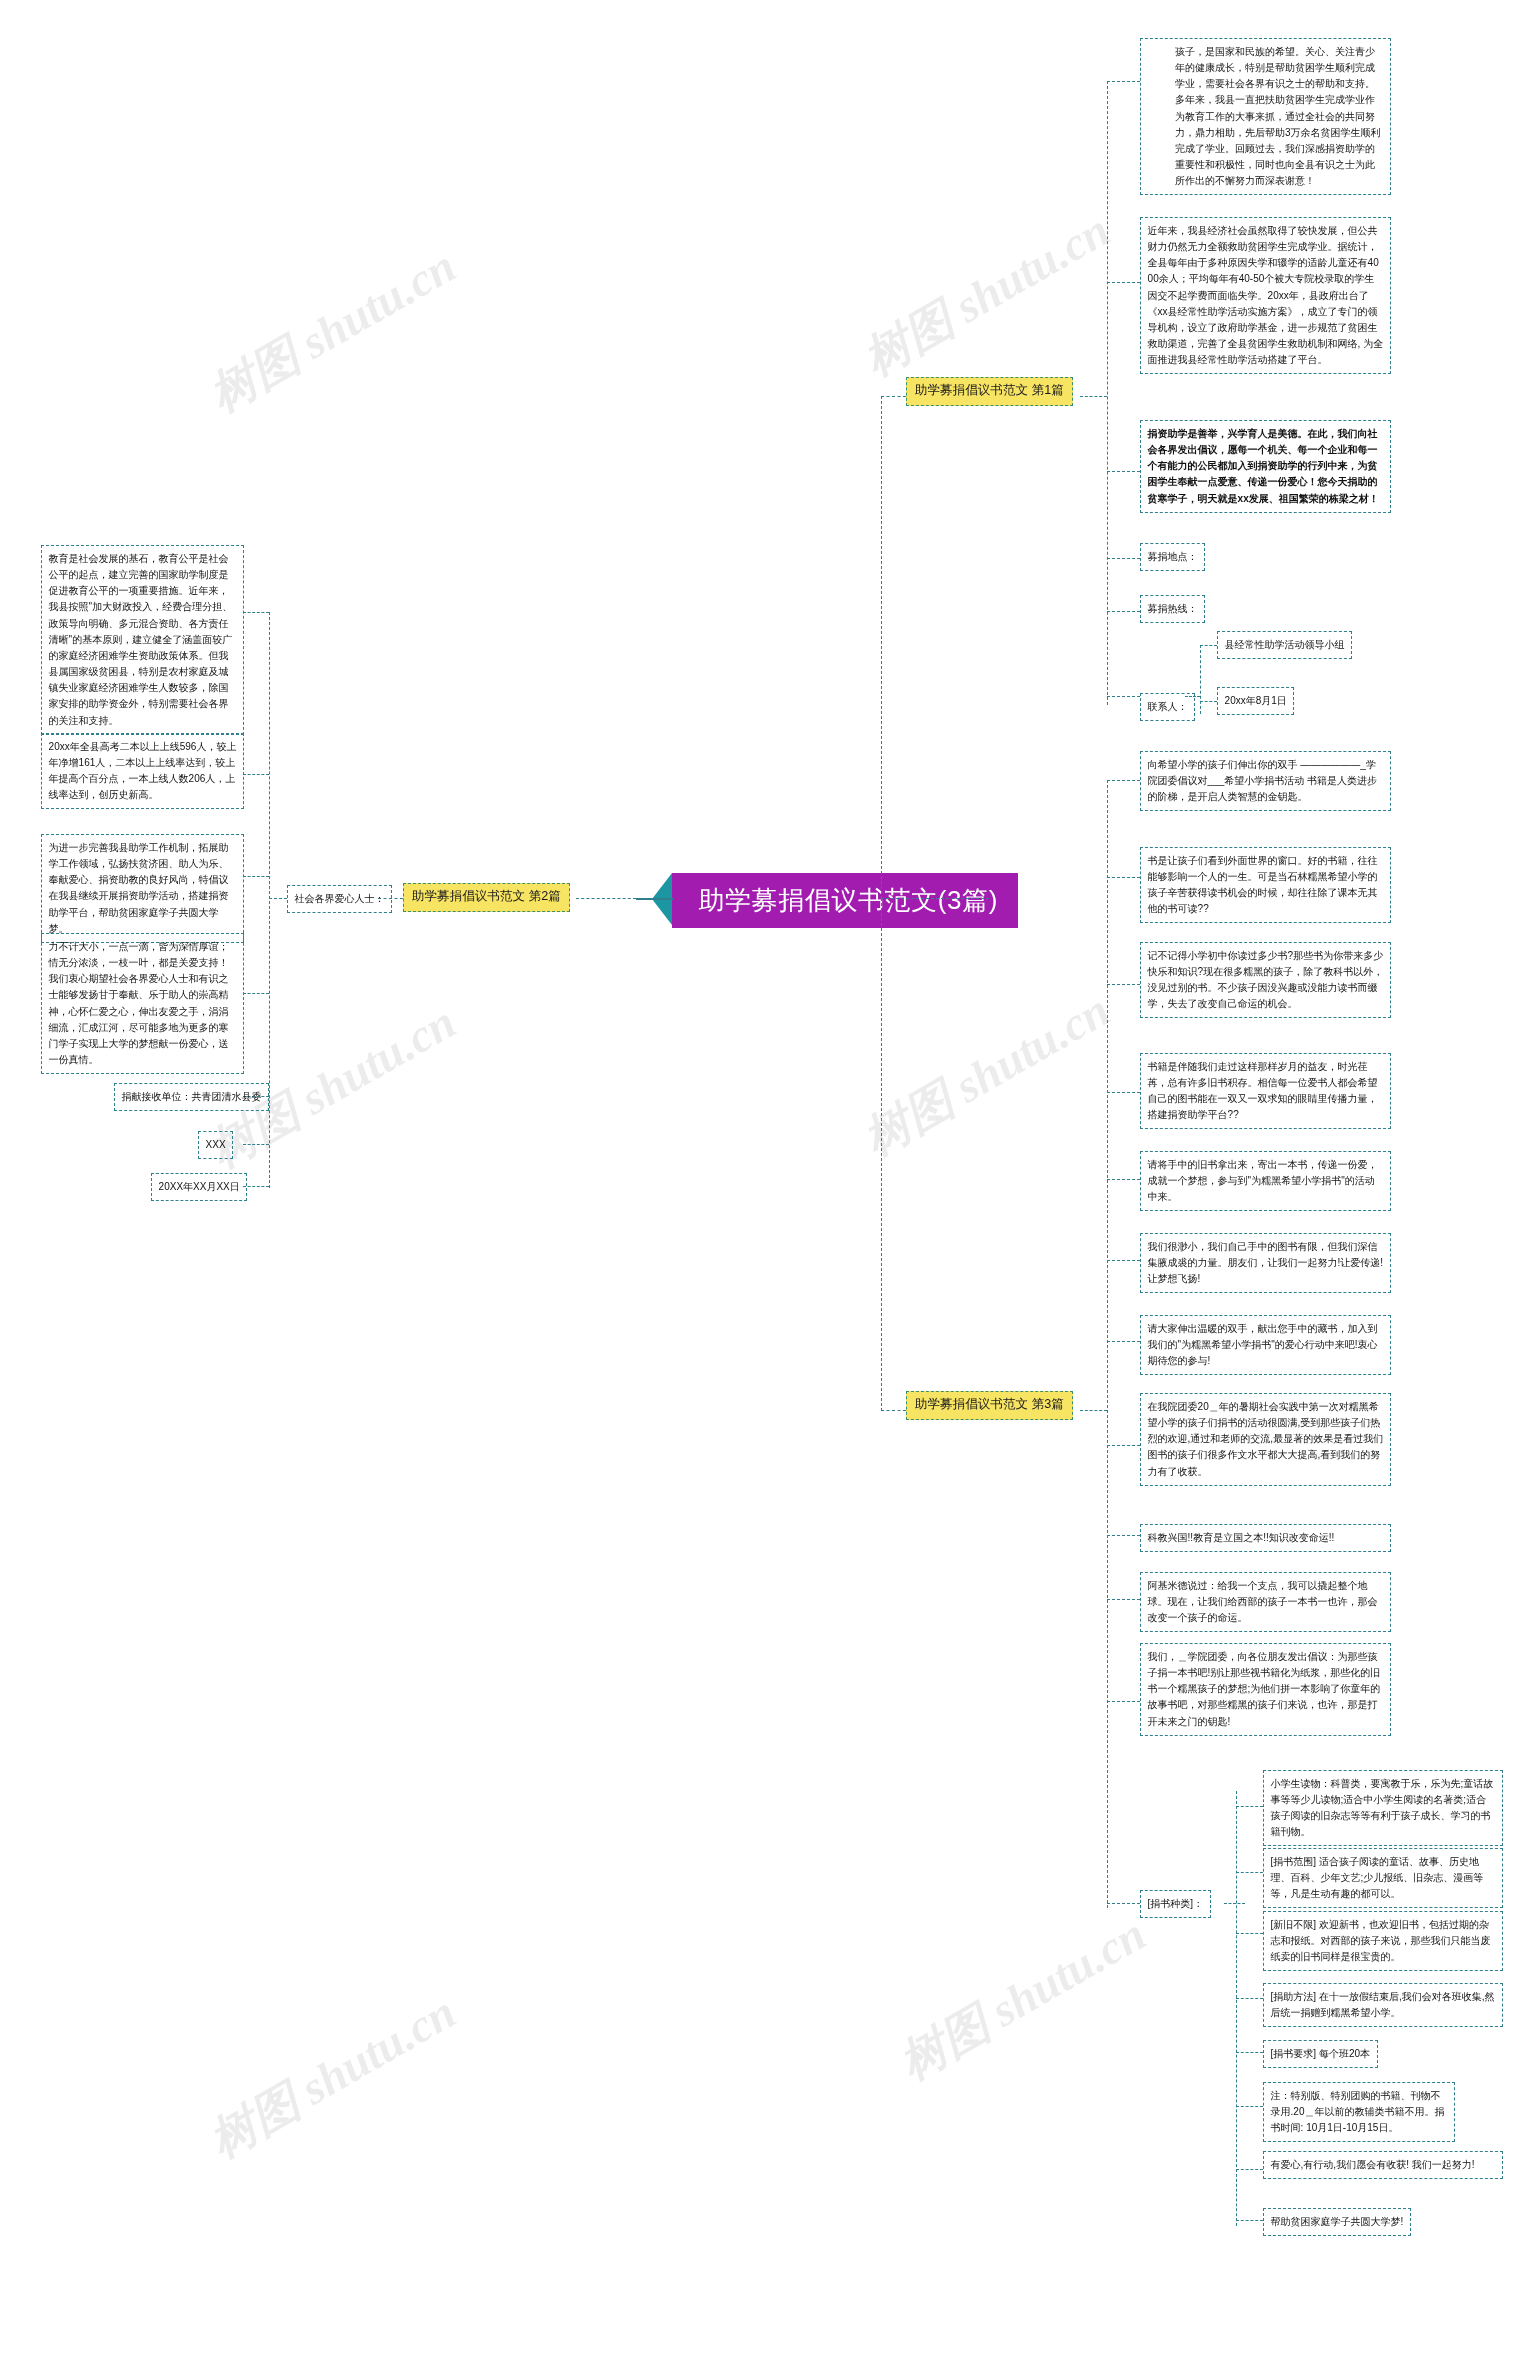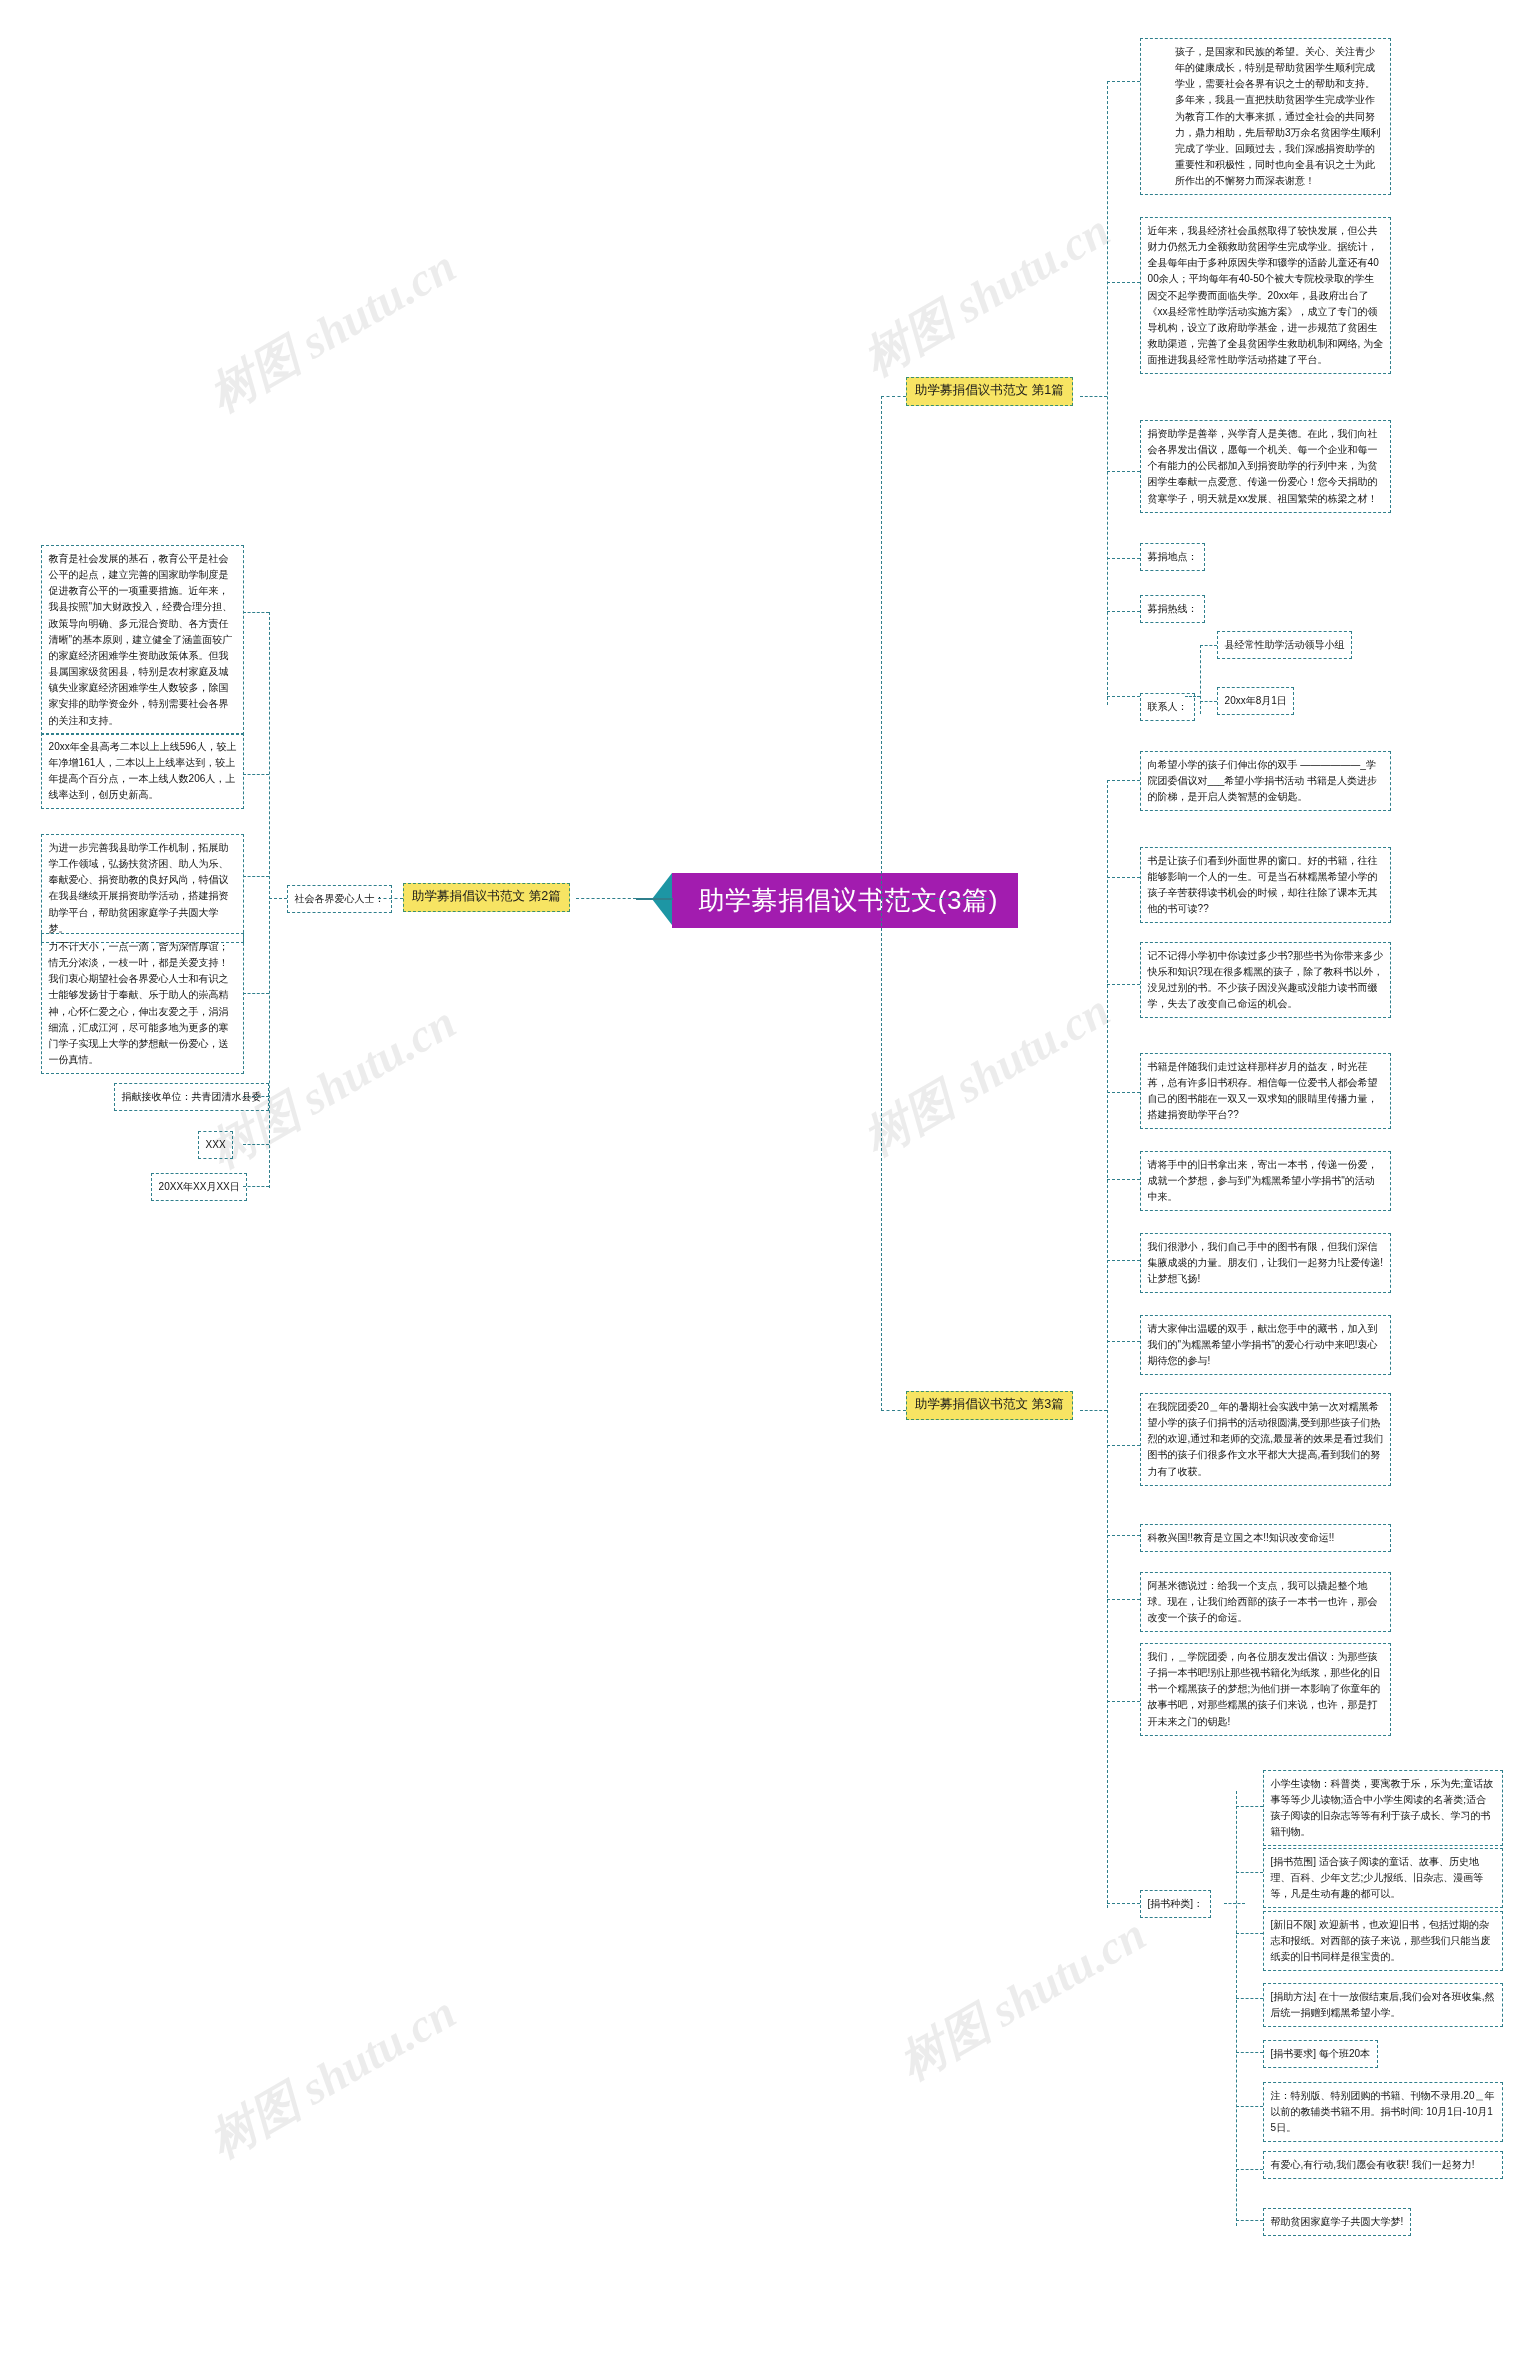--- a/index.html
+++ b/index.html
@@ -111,21 +111,21 @@
 
   <div class="ln h" style="left:1107px;top:81px;width:33px;"></div>
   <div class="ln h" style="left:1107px;top:282px;width:33px;"></div>
   <div class="ln h" style="left:1107px;top:471px;width:33px;"></div>
   <div class="ln h" style="left:1107px;top:558px;width:33px;"></div>
   <div class="ln h" style="left:1107px;top:611px;width:33px;"></div>
   <div class="ln h" style="left:1107px;top:696px;width:33px;"></div>
 
   <div class="leaf" style="left:1140px;top:38px;width:251px;padding-left:34px;">孩子，是国家和民族的希望。关心、关注青少年的健康成长，特别是帮助贫困学生顺利完成学业，需要社会各界有识之士的帮助和支持。多年来，我县一直把扶助贫困学生完成学业作为教育工作的大事来抓，通过全社会的共同努力，鼎力相助，先后帮助3万余名贫困学生顺利完成了学业。回顾过去，我们深感捐资助学的重要性和积极性，同时也向全县有识之士为此所作出的不懈努力而深表谢意！</div>
   <div class="leaf" style="left:1140px;top:217px;width:251px;">近年来，我县经济社会虽然取得了较快发展，但公共财力仍然无力全额救助贫困学生完成学业。据统计，全县每年由于多种原因失学和辍学的适龄儿童还有4000余人；平均每年有40-50个被大专院校录取的学生因交不起学费而面临失学。20xx年，县政府出台了《xx县经常性助学活动实施方案》，成立了专门的领导机构，设立了政府助学基金，进一步规范了贫困生救助渠道，完善了全县贫困学生救助机制和网络, 为全面推进我县经常性助学活动搭建了平台。</div>
-  <div class="leaf" style="left:1140px;top:420px;width:251px;">捐资助学是善举，兴学育人是美德。在此，我们向社会各界发出倡议，愿每一个机关、每一个企业和每一个有能力的公民都加入到捐资助学的行列中来，为贫困学生奉献一点爱意、传递一份爱心！您今天捐助的贫寒学子，明天就是xx发展、祖国繁荣的栋梁之材！</div>
+  <div class="leaf" style="left:1140px;top:420px;width:251px;font-weight:bold;">捐资助学是善举，兴学育人是美德。在此，我们向社会各界发出倡议，愿每一个机关、每一个企业和每一个有能力的公民都加入到捐资助学的行列中来，为贫困学生奉献一点爱意、传递一份爱心！您今天捐助的贫寒学子，明天就是xx发展、祖国繁荣的栋梁之材！</div>
   <div class="leaf tight" style="left:1140px;top:543px;">募捐地点：</div>
   <div class="leaf tight" style="left:1140px;top:595px;">募捐热线：</div>
   <div class="leaf tight" style="left:1140px;top:681px;margin-top:12px;">联系人：</div>
 
   <div class="ln v" style="left:1200px;top:645px;height:69px;"></div>
   <div class="ln h" style="left:1185px;top:696px;width:15px;"></div>
   <div class="ln h" style="left:1200px;top:645px;width:17px;"></div>
   <div class="ln h" style="left:1200px;top:701px;width:17px;"></div>
   <div class="leaf tight" style="left:1217px;top:631px;">县经常性助学活动领导小组</div>
   <div class="leaf tight" style="left:1217px;top:687px;">20xx年8月1日</div>
@@ -201,18 +201,18 @@
   <div class="ln h" style="left:1236px;top:2106px;width:27px;"></div>
   <div class="ln h" style="left:1236px;top:2169px;width:27px;"></div>
   <div class="ln h" style="left:1236px;top:2220px;width:27px;"></div>
   <div class="ln v" style="left:1236px;top:2169px;height:57px;"></div>
 
   <div class="leaf" style="left:1263px;top:1770px;width:240px;">小学生读物：科普类，要寓教于乐，乐为先;童话故事等等少儿读物;适合中小学生阅读的名著类;适合孩子阅读的旧杂志等等有利于孩子成长、学习的书籍刊物。</div>
   <div class="leaf" style="left:1263px;top:1848px;width:240px;">[捐书范围] 适合孩子阅读的童话、故事、历史地理、百科、少年文艺;少儿报纸、旧杂志、漫画等等，凡是生动有趣的都可以。</div>
   <div class="leaf" style="left:1263px;top:1911px;width:240px;">[新旧不限] 欢迎新书，也欢迎旧书，包括过期的杂志和报纸。对西部的孩子来说，那些我们只能当废纸卖的旧书同样是很宝贵的。</div>
   <div class="leaf" style="left:1263px;top:1983px;width:240px;">[捐助方法] 在十一放假结束后,我们会对各班收集,然后统一捐赠到糯黑希望小学。</div>
   <div class="leaf tight" style="left:1263px;top:2040px;">[捐书要求] 每个班20本</div>
-  <div class="leaf" style="left:1263px;top:2082px;width:240px;">注：特别版、特别团购的书籍、刊物不录用.20＿年以前的教辅类书籍不用。捐书时间: 10月1日-10月15日。</div>
+  <div class="leaf" style="left:1263px;top:2082px;width:192px;">注：特别版、特别团购的书籍、刊物不录用.20＿年以前的教辅类书籍不用。捐书时间: 10月1日-10月15日。</div>
   <div class="leaf" style="left:1263px;top:2151px;width:240px;">有爱心,有行动,我们愿会有收获! 我们一起努力!</div>
   <div class="leaf tight" style="left:1263px;top:2208px;">帮助贫困家庭学子共圆大学梦!</div>
 
 </div>
 
 
 </body></html>

